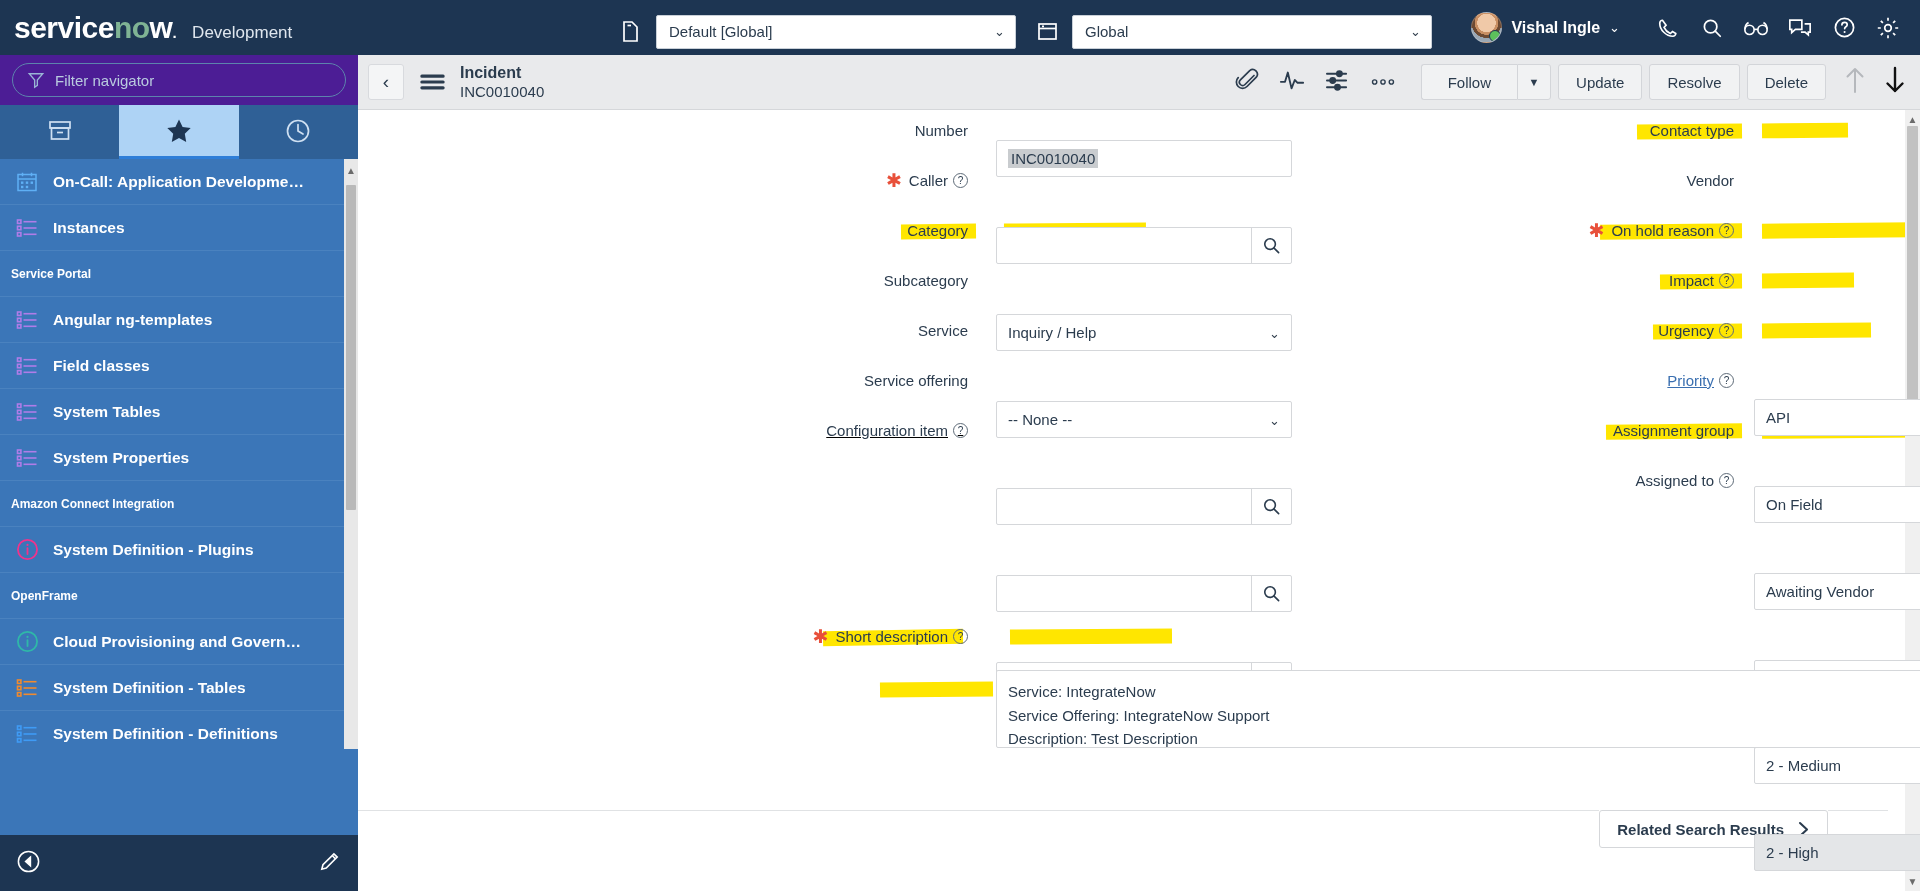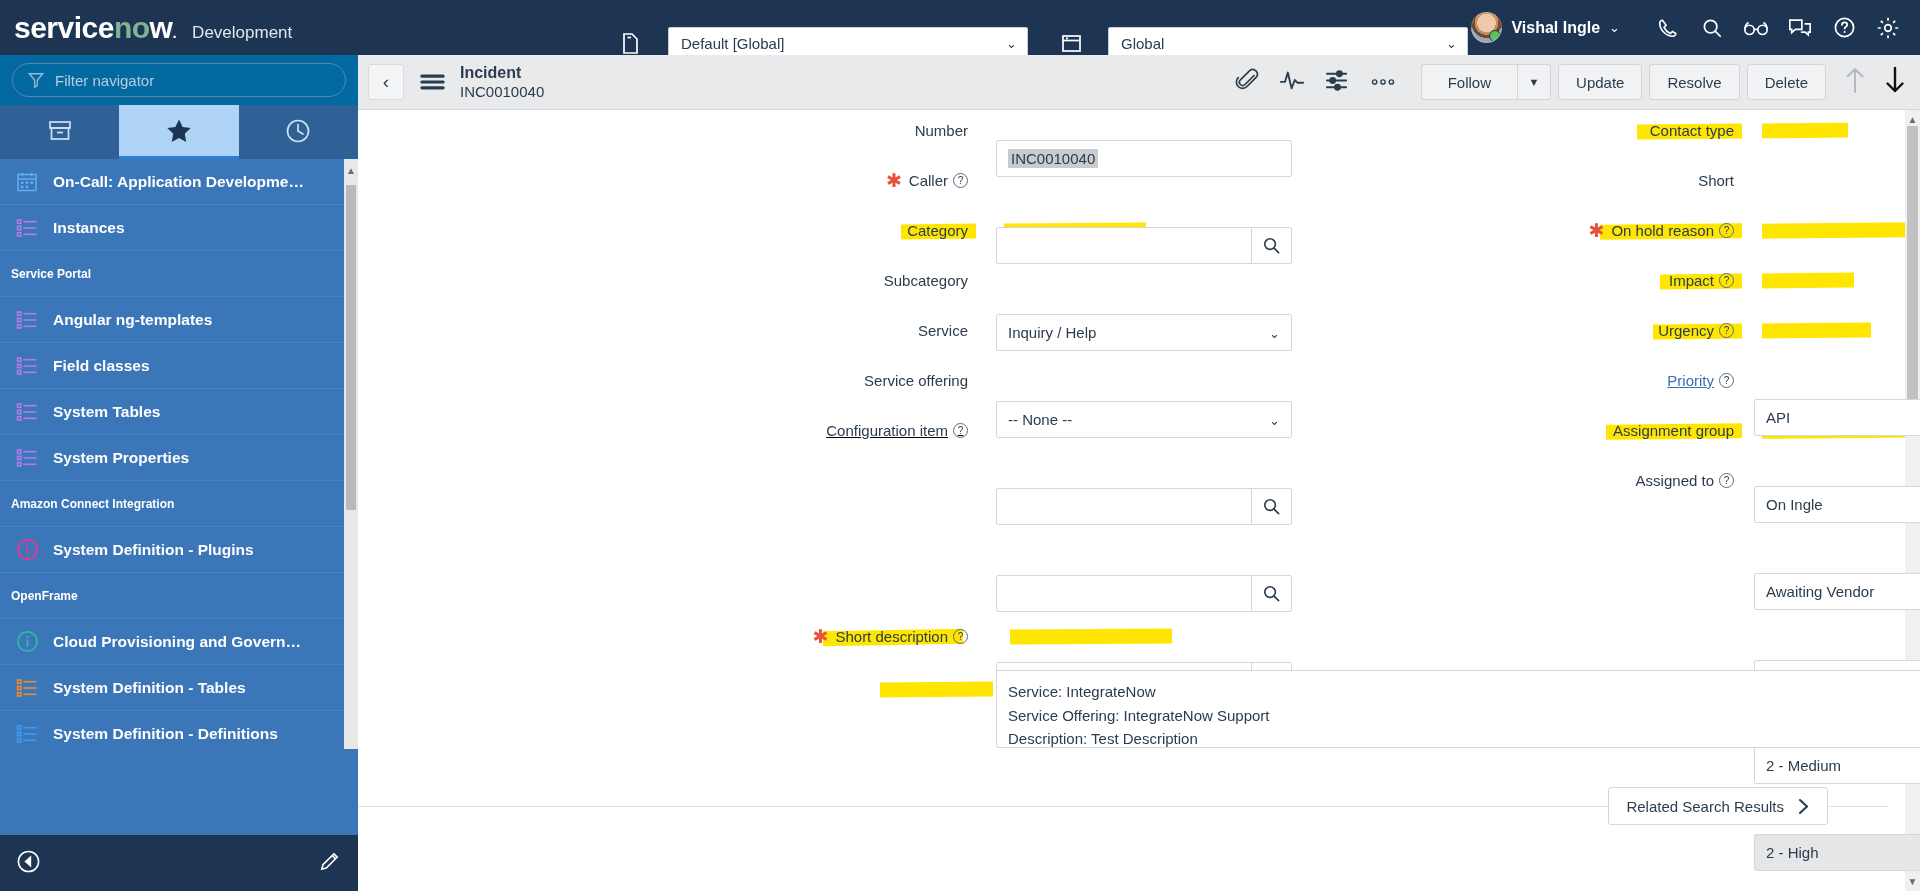--- a/index.html
+++ b/index.html
@@ -20,22 +20,22 @@
     font-size: 30px; font-weight: bold; color: #fff;
     letter-spacing: -0.5px; line-height: 1;
   }
   .logo-o { color: #7fb394; }
   .logo-dot { font-size: 15px; color: #fff; }
   .dev-label {
     color: #dfe6ee; font-size: 17px; margin-left: 16px; font-weight: 400;
   }
 
   .topbar-center {
-    position: absolute; left: 614px; top: 16px; height: 55px;
-    display: flex; align-items: center; gap: 12px;
+    position: absolute; left: 614px; top: 4px; height: 55px;
+    display: flex; align-items: center; gap: 0;
   }
   .tb-icon-btn {
     width: 34px; height: 34px; display: flex; align-items: center;
     justify-content: center; color: #fff;
   }
   .tb-select {
     height: 34px; background: #fff; border: 1px solid #c9d0d8; border-radius: 2px;
     display: flex; align-items: center; justify-content: space-between;
     padding: 0 10px 0 12px; font-size: 15px; color: #2b3c4e;
   }
@@ -66,21 +66,21 @@
   .topbar-right .ticon {
     width: 28px; height: 28px; color: #fff;
     display: flex; align-items: center; justify-content: center;
   }
 
   
   .sidebar {
     position: absolute; top: 55px; left: 0; width: 358px; height: 836px;
     background: #3b76b8;
   }
-  .filter-zone { background: #0369a1; height: 50px; display: flex; align-items: center; padding: 0 12px; }
+  .filter-zone { background: #4c1d95; height: 50px; display: flex; align-items: center; padding: 0 12px; }
   .filter-box {
     flex: 1; height: 34px; border: 1px solid #5d83ad; border-radius: 18px;
     display: flex; align-items: center; padding: 0 14px; gap: 10px;
   }
   .filter-ph { color: #b9cbdf; font-size: 15px; }
 
   .nav-tabs { display: flex; height: 54px; background: #2f6096; }
   .nav-tab {
     flex: 1; display: flex; align-items: center; justify-content: center;
     color: #cfe0f2; border-bottom: 3px solid transparent;
@@ -192,22 +192,22 @@
   .textarea {
     border: 1px solid #d5d7da; border-radius: 2px; background: #fff;
     padding: 9px 11px; font-size: 15px; color: #2b3c4e; line-height: 23.5px;
   }
 
   
   .hl { position: absolute; background: #ffe600; z-index: 0; pointer-events: none; }
   .hl-wrap { position: relative; z-index: 1; }
 
   .rsr-wrap {
-    position: absolute; left: 0; top: 677px; width: 1530px;
-    display: flex; align-items: center;
+    position: absolute; left: 0; top: 700px; width: 1530px;
+    display: flex; align-items: flex-start; font-weight: bold;
   }
   .rsr-line { flex: 1; height: 1px; background: #e0e2e4; }
   .rsr-btn {
     border: 1px solid #d5d7da; border-radius: 3px; background: #fff;
     height: 38px; display: flex; align-items: center; gap: 13px;
     padding: 0 17px; font-size: 15px; color: #2b3c4e;
   }
 
   
   .content-scroll {
@@ -654,25 +654,25 @@
         <div class="hl" style="left: 1404px; top: 13px; width: 86px; height: 15px; transform: rotate(-0.5deg);"></div>
         <div class="row" style="left: 0px; top: 2px; width: 1376px; height: 37px; justify-content: flex-end;">
           <span class="lbl">Contact type</span>
         </div>
         <div class="row hl-wrap" style="left: 1396px; top: 2px;">
           <div class="ctrl select" style="width: 296px;">
             <span>API</span>
           </div>
         </div>
         <div class="row" style="left: 0px; top: 52px; width: 1376px; height: 37px; justify-content: flex-end;">
-          <span class="lbl">Short</span>
+          <span class="lbl">Vendor</span>
         </div>
         <div class="row hl-wrap" style="left: 1396px; top: 52px;">
           <div class="ctrl select" style="width: 296px;">
-            <span>On Ingle</span>
+            <span>On Field</span>
           </div>
         </div>
         <div class="hl" style="left: 1241.6px; top: 114px; width: 142.4px; height: 15px; transform: rotate(-0.6deg);"></div>
         <div class="hl" style="left: 1404px; top: 113px; width: 150.5px; height: 15px; transform: rotate(-0.5deg);"></div>
         <div class="row" style="left: 0px; top: 102px; width: 1376px; height: 37px; justify-content: flex-end;">
           <span class="req-star">✱</span>
           <span class="lbl">On hold reason</span>
           <span class="help-q">?</span>
         </div>
         <div class="row hl-wrap" style="left: 1396px; top: 102px;">

